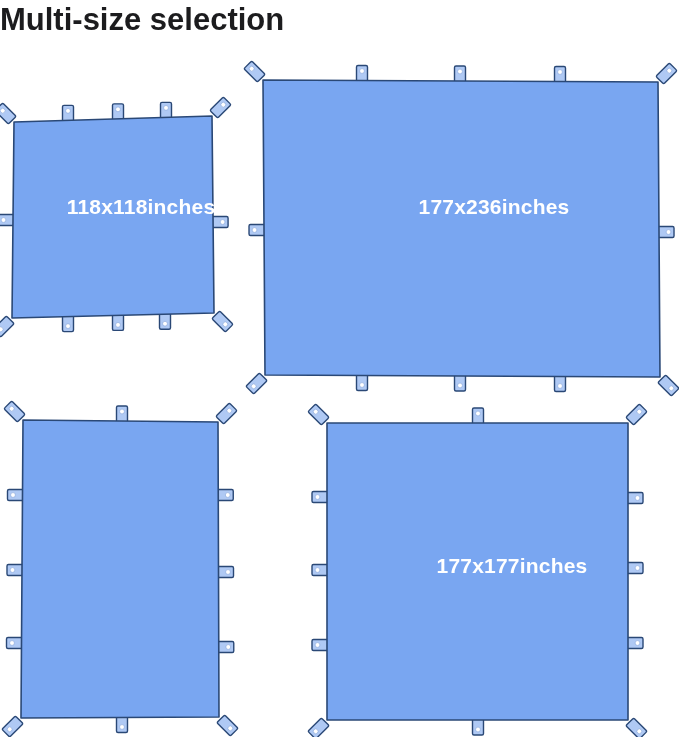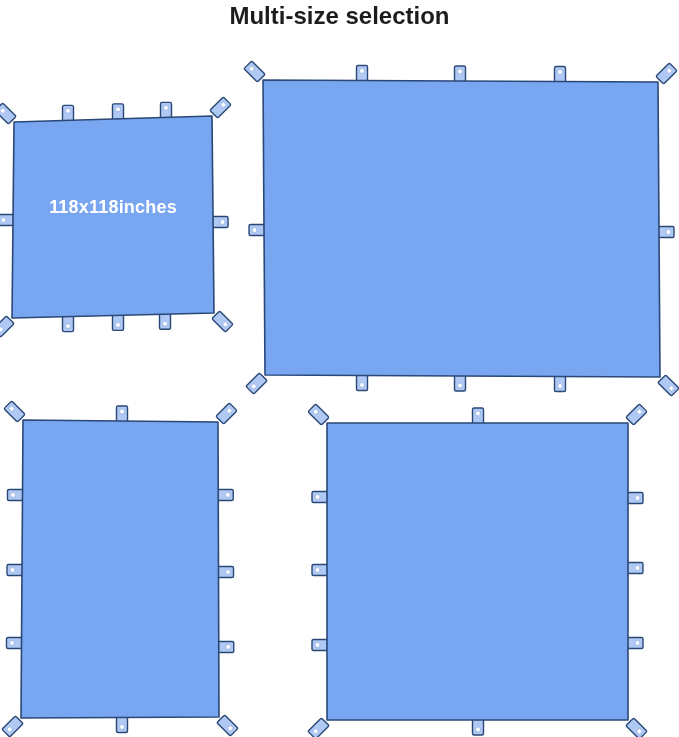--- a/index.html
+++ b/index.html
@@ -2,28 +2,29 @@
 <html><head>
 <meta charset="utf-8">
 <style>
   html,body{margin:0;padding:0;background:#ffffff;}
   .stage{
     position:relative;width:679px;height:737px;background:#ffffff;
     overflow:hidden;font-family:"Liberation Sans",sans-serif;
   }
   .title{
     position:absolute;top:2px;left:0;width:100%;margin:0;
-    text-align:center;font-size:24px;font-weight:700;color:#1c1c1e;
+    font-size:31px;font-weight:700;color:#1c1c1e;
   }
   .tarp{position:absolute;}
   .tarp svg{display:block;overflow:visible;}
   .tarp-label{
     position:absolute;transform:translate(-50%,-50%);
-    color:#ffffff;font-weight:700;font-size:18px;white-space:nowrap;
+    color:#ffffff;font-weight:700;font-size:21px;white-space:nowrap;
     letter-spacing:0.2px;
+    margin-left:28px;
   }
 </style>
 </head>
 <body>
 
 <div class="stage" style="background: rgb(255, 255, 255);">
 
   <h1 class="title" style="color: rgb(28, 28, 30);">Multi-size selection</h1>
 
   <div class="tarp" style="left:0px;top:104px;width:228px;height:232px">
@@ -126,20 +127,21 @@
         <g transform="translate(420.59619407771254,326.59619407771254) rotate(135)">
           <rect x="-5.5" y="-15" width="11" height="19" rx="1.5" fill="#AFC9F4" stroke="#2A4876" stroke-width="1.4"></rect>
           <circle cx="0" cy="-9.5" r="2.4" fill="#FFFFFF" stroke="#86A5D8" stroke-width="0.6"></circle>
         </g>
         <g transform="translate(16.40380592228744,324.59619407771254) rotate(-135)">
           <rect x="-5.5" y="-15" width="11" height="19" rx="1.5" fill="#AFC9F4" stroke="#2A4876" stroke-width="1.4"></rect>
           <circle cx="0" cy="-9.5" r="2.4" fill="#FFFFFF" stroke="#86A5D8" stroke-width="0.6"></circle>
         </g>
         <polygon points="19,25 414,27 416,322 21,320" fill="#79A6F1" stroke="#2A4876" stroke-width="1.6" stroke-linejoin="round"></polygon>
       </svg>
+    <span class="tarp-label" style="left: 222px; top: 152px; color: rgb(255, 255, 255);">177x236inches</span>
   </div>
 
   <div class="tarp" style="left:0px;top:400px;width:248px;height:337px">
     <svg id="tarp-svg-2" width="248" height="337" viewBox="0 0 248 337">
         <g transform="translate(122,21.015384615384615) rotate(0)">
           <rect x="-5.5" y="-15" width="11" height="19" rx="1.5" fill="#AFC9F4" stroke="#2A4876" stroke-width="1.4"></rect>
           <circle cx="0" cy="-9.5" r="2.4" fill="#FFFFFF" stroke="#86A5D8" stroke-width="0.6"></circle>
         </g>
         <g transform="translate(122,317.489898989899) rotate(180)">
           <rect x="-5.5" y="-15" width="11" height="19" rx="1.5" fill="#AFC9F4" stroke="#2A4876" stroke-width="1.4"></rect>
@@ -234,15 +236,16 @@
         <g transform="translate(332.59619407771254,324.59619407771254) rotate(135)">
           <rect x="-5.5" y="-15" width="11" height="19" rx="1.5" fill="#AFC9F4" stroke="#2A4876" stroke-width="1.4"></rect>
           <circle cx="0" cy="-9.5" r="2.4" fill="#FFFFFF" stroke="#86A5D8" stroke-width="0.6"></circle>
         </g>
         <g transform="translate(22.40380592228744,324.59619407771254) rotate(-135)">
           <rect x="-5.5" y="-15" width="11" height="19" rx="1.5" fill="#AFC9F4" stroke="#2A4876" stroke-width="1.4"></rect>
           <circle cx="0" cy="-9.5" r="2.4" fill="#FFFFFF" stroke="#86A5D8" stroke-width="0.6"></circle>
         </g>
         <polygon points="27,23 328,23 328,320 27,320" fill="#79A6F1" stroke="#2A4876" stroke-width="1.6" stroke-linejoin="round"></polygon>
       </svg>
+    <span class="tarp-label" style="left: 184px; top: 166px; color: rgb(255, 255, 255);">177x177inches</span>
   </div>
 
 </div>
 
 </body></html>

